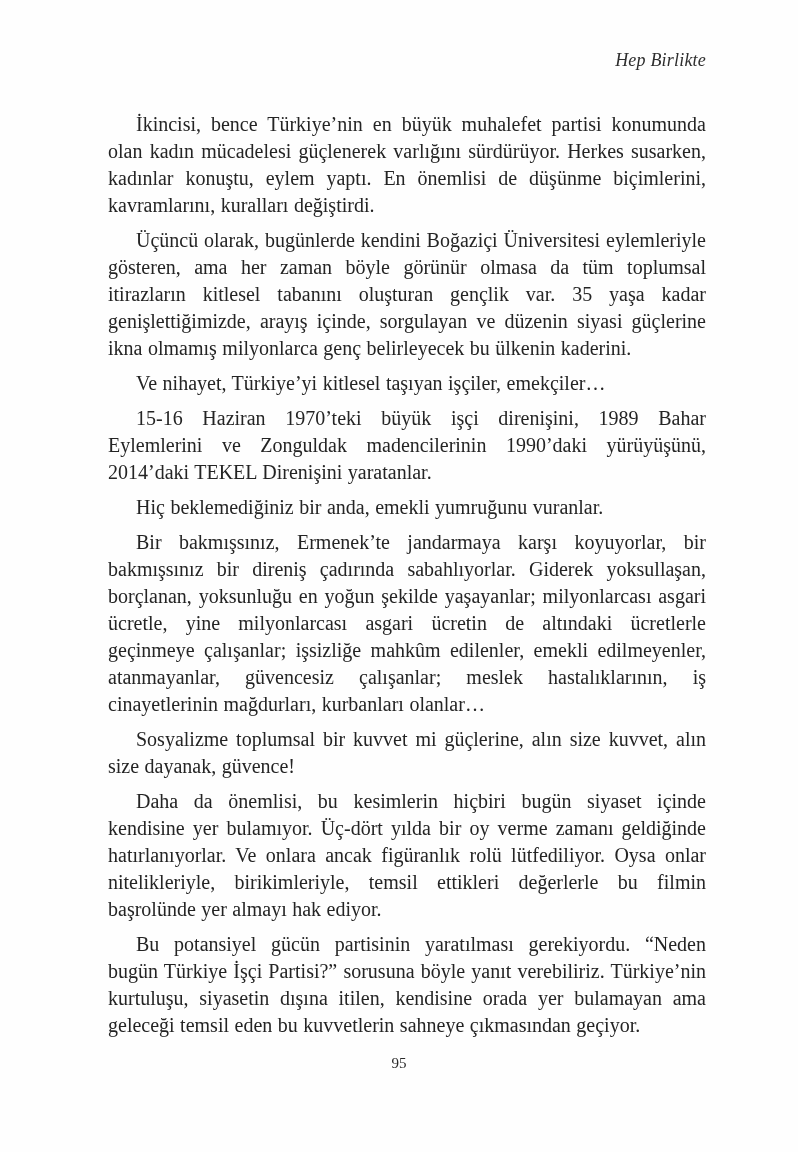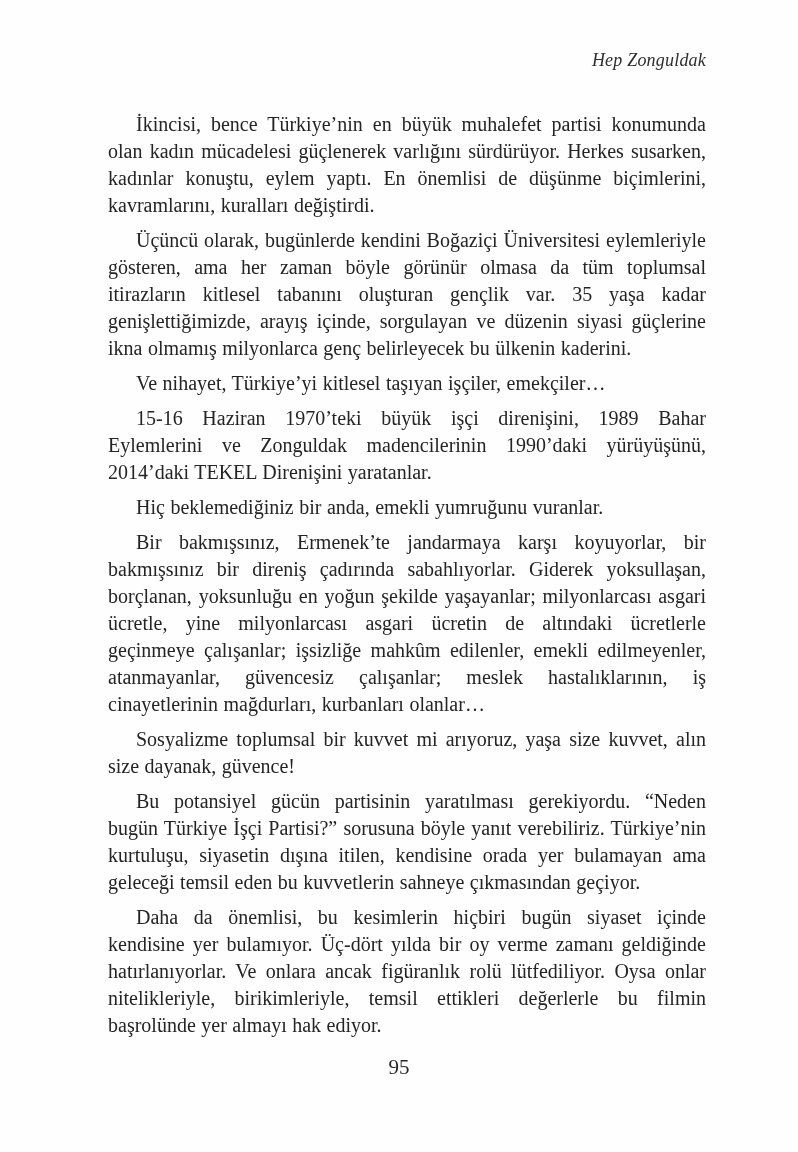--- a/index.html
+++ b/index.html
@@ -50,38 +50,38 @@
   }
 
   .text-block p:last-child { margin-bottom: 0; }
 
   .page-number {
     position: absolute;
     top: 1055px;
     left: 0;
     width: 798px;
     text-align: center;
-    font-size: 21px;
+    font-size: 15px;
     color: #2a2a2a;
   }
 </style>
 </head>
 <body>
 
 <div class="page">
 
-  <div class="running-header">Hep Zonguldak</div>
+  <div class="running-header">Hep Birlikte</div>
 
   <main class="text-block">
     <p>İkincisi, bence Türkiye’nin en büyük muhalefet partisi konumunda olan kadın mücadelesi güçlenerek varlığını sürdürüyor. Herkes susarken, kadınlar konuştu, eylem yaptı. En önemlisi de düşünme biçimlerini, kavramlarını, kuralları değiştirdi.</p>
     <p>Üçüncü olarak, bugünlerde kendini Boğaziçi Üniversitesi eylemleriyle gösteren, ama her zaman böyle görünür olmasa da tüm toplumsal itirazların kitlesel tabanını oluşturan gençlik var. 35 yaşa kadar genişlettiğimizde, arayış içinde, sorgulayan ve düzenin siyasi güçlerine ikna olmamış milyonlarca genç belirleyecek bu ülkenin kaderini.</p>
     <p>Ve nihayet, Türkiye’yi kitlesel taşıyan işçiler, emekçiler…</p>
     <p>15-16 Haziran 1970’teki büyük işçi direnişini, 1989 Bahar Eylemlerini ve Zonguldak madencilerinin 1990’daki yürüyüşünü, 2014’daki TEKEL Direnişini yaratanlar.</p>
     <p>Hiç beklemediğiniz bir anda, emekli yumruğunu vuranlar.</p>
     <p>Bir bakmışsınız, Ermenek’te jandarmaya karşı koyuyorlar, bir bakmışsınız bir direniş çadırında sabahlıyorlar. Giderek yoksullaşan, borçlanan, yoksunluğu en yoğun şekilde yaşayanlar; milyonlarcası asgari ücretle, yine milyonlarcası asgari ücretin de altındaki ücretlerle geçinmeye çalışanlar; işsizliğe mahkûm edilenler, emekli edilmeyenler, atanmayanlar, güvencesiz çalışanlar; meslek hastalıklarının, iş cinayetlerinin mağdurları, kurbanları olanlar…</p>
-    <p>Sosyalizme toplumsal bir kuvvet mi arıyoruz, yaşa size kuvvet, alın size dayanak, güvence!</p>
+    <p>Sosyalizme toplumsal bir kuvvet mi güçlerine, alın size kuvvet, alın size dayanak, güvence!</p>
+    <p>Daha da önemlisi, bu kesimlerin hiçbiri bugün siyaset içinde kendisine yer bulamıyor. Üç-dört yılda bir oy verme zamanı geldiğinde hatırlanıyorlar. Ve onlara ancak figüranlık rolü lütfediliyor. Oysa onlar nitelikleriyle, birikimleriyle, temsil ettikleri değerlerle bu filmin başrolünde yer almayı hak ediyor.</p>
     <p>Bu potansiyel gücün partisinin yaratılması gerekiyordu. “Neden bugün Türkiye İşçi Partisi?” sorusuna böyle yanıt verebiliriz. Türkiye’nin kurtuluşu, siyasetin dışına itilen, kendisine orada yer bulamayan ama geleceği temsil eden bu kuvvetlerin sahneye çıkmasından geçiyor.</p>
-    <p>Daha da önemlisi, bu kesimlerin hiçbiri bugün siyaset içinde kendisine yer bulamıyor. Üç-dört yılda bir oy verme zamanı geldiğinde hatırlanıyorlar. Ve onlara ancak figüranlık rolü lütfediliyor. Oysa onlar nitelikleriyle, birikimleriyle, temsil ettikleri değerlerle bu filmin başrolünde yer almayı hak ediyor.</p>
   </main>
 
   <div class="page-number">95</div>
 
 </div>
 
 </body></html>

